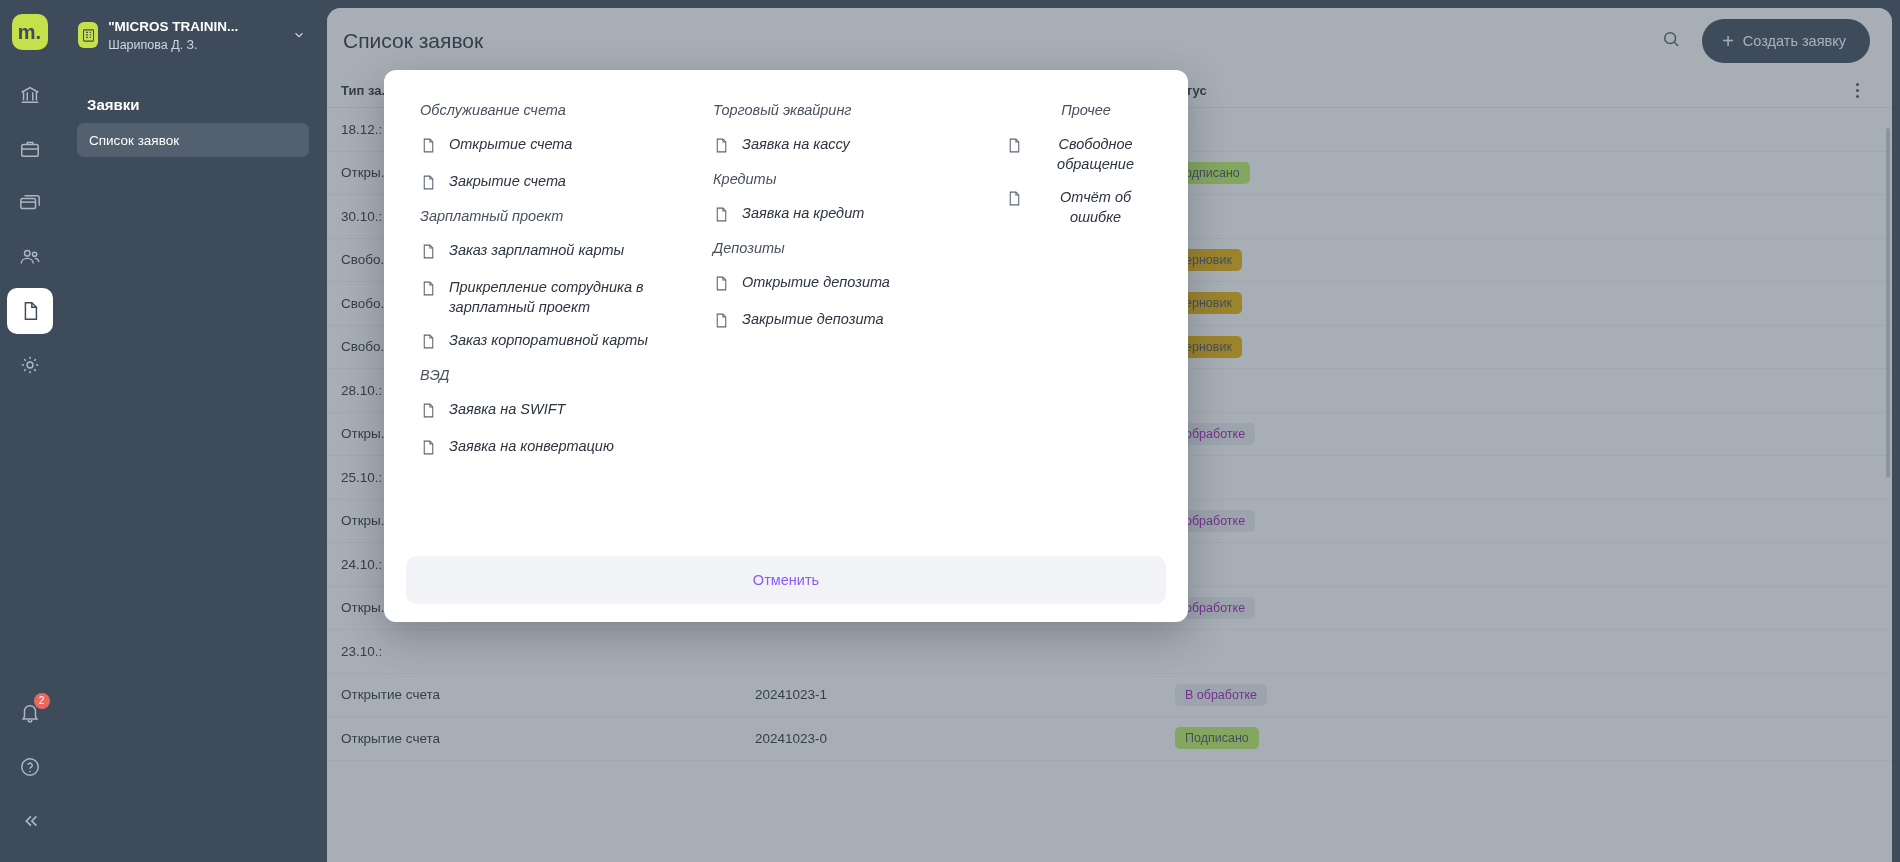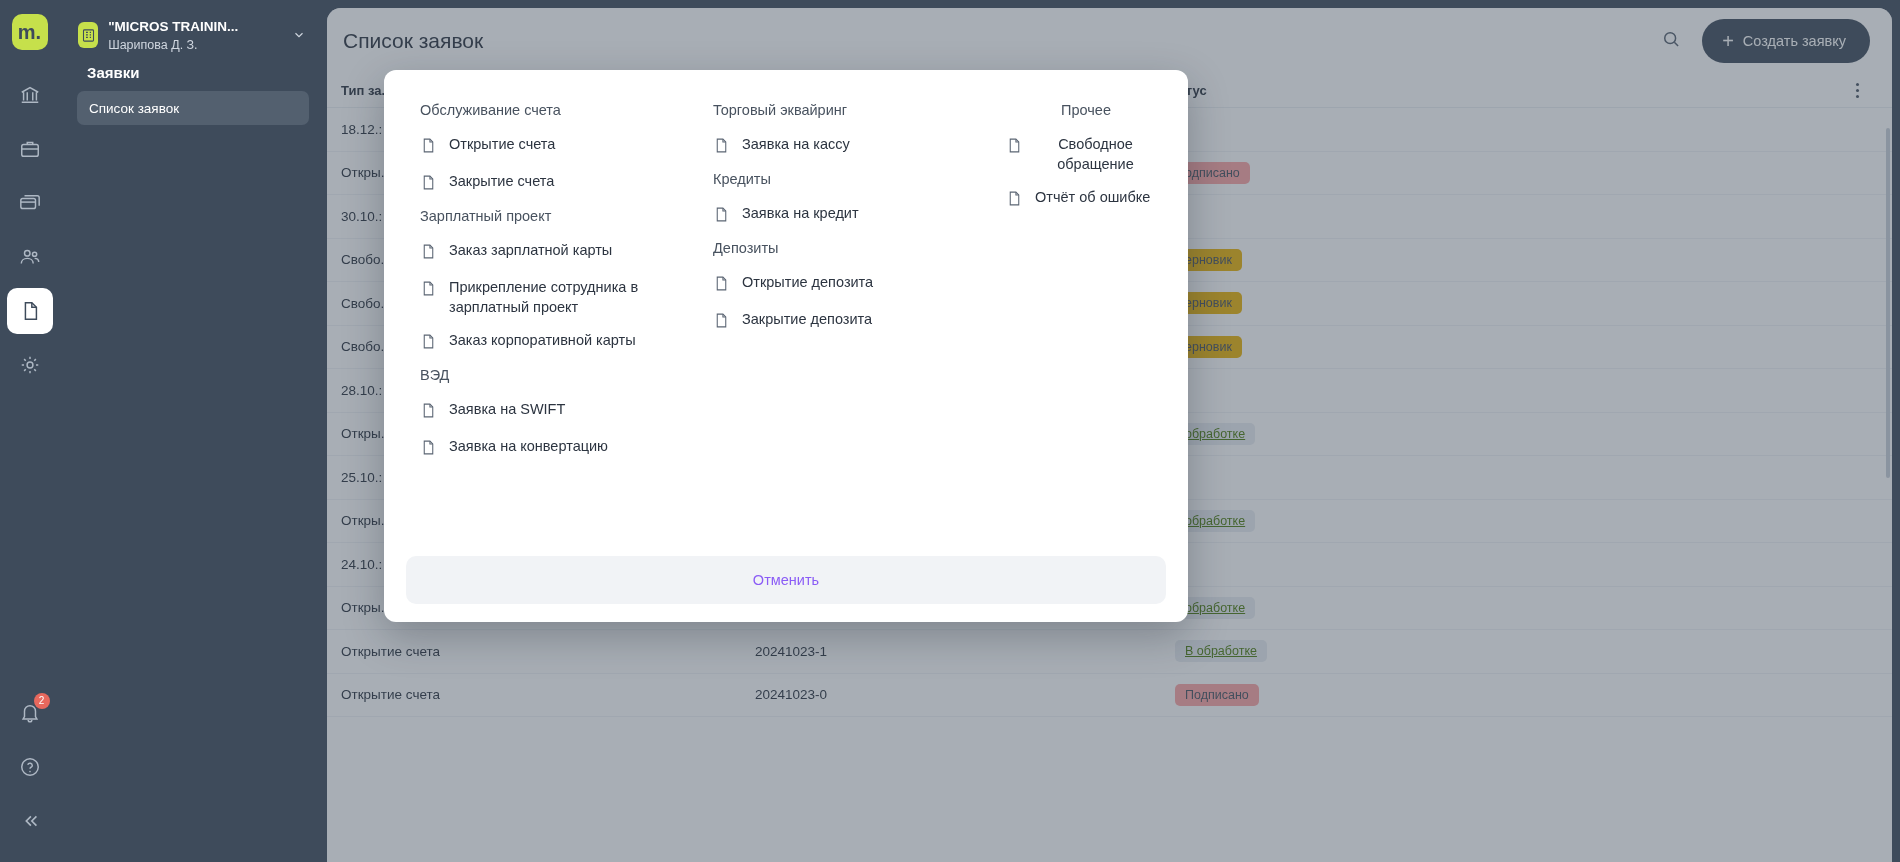--- a/index.html
+++ b/index.html
@@ -74,20 +74,21 @@
     white-space: nowrap; overflow: hidden; text-overflow: ellipsis;
     max-width: 172px;
   }
   .org-sub { color: #cfd6df; font-size: 12.5px; }
   .org-chev { color: #cfd6df; width: 18px; height: 18px; display: flex; align-items: center; justify-content: center; }
   .org-chev svg { width: 14px; height: 14px; }
 
   .side-title {
     color: #ffffff; font-size: 15px; font-weight: bold;
     padding: 6px 10px 10px 10px;
+    margin-top: 32px;
   }
   .side-item {
     height: 34px; border-radius: 7px;
     display: flex; align-items: center;
     padding: 0 12px;
     color: #e6eaef; font-size: 13.5px;
   }
   .side-item.active { background: #53606f; color: #ffffff; }
 
   
@@ -146,22 +147,22 @@
     padding: 0 22px 0 8px;
     font-size: 13.5px; color: #2c3440;
     border-bottom: 1px solid #f1f3f6;
   }
   .row .col-type { padding-left: 6px; }
   .chip {
     display: inline-block;
     padding: 4px 10px; border-radius: 5px;
     font-size: 12.5px; white-space: nowrap;
   }
-  .chip.processing { background: #e9edf2; color: #4d7c0f; text-decoration: underline; }
-  .chip.signed     { background: #fca5a5; color: #47525f; }
+  .chip.processing { background: #e9edf2; color: #a21caf; }
+  .chip.signed     { background: #bef264; color: #47525f; }
   .chip.draft      { background: #eab308; color: #47525f; }
 
   
   .v-scroll {
     position: absolute; right: 2px; top: 120px;
     width: 4px; height: 350px; border-radius: 2px;
     background: #c9d0d9;
   }
 
   
@@ -172,21 +173,21 @@
   .modal {
     position: absolute;
     left: 384px; top: 70px;
     width: 804px; height: 552px;
     background: #ffffff;
     border-radius: 12px;
     box-shadow: 0 14px 40px rgba(20,28,40,.28);
     padding: 26px 22px 18px 22px;
     display: flex; flex-direction: column;
   }
-  .modal-cols { display: flex; flex: 1 1 auto; gap: 8px; }
+  .modal-cols { display: flex; flex: 1 1 auto; gap: 8px; font-style: italic; }
   .mcol { width: 308px; }
   .mcol.narrow { width: 188px; text-align: center; }
   .group-title {
     font-size: 14.5px; color: #48525f;
     margin: 6px 0 10px 14px;
   }
   .mitem {
     display: flex; align-items: flex-start; gap: 12px;
     padding: 7px 10px 7px 14px;
     border-radius: 8px;
@@ -409,20 +410,25 @@
           <div class="col-type">24.10.:</div>
           <div class="col-num"></div>
           <div class="col-stat"></div>
         </div>
         <div class="row">
           <div class="col-type">Откры...</div>
           <div class="col-num"></div>
           <div class="col-stat"><span class="chip processing">обработке</span></div>
         </div>
         <div class="row">
+          <div class="col-type">23.10.:</div>
+          <div class="col-num"></div>
+          <div class="col-stat"></div>
+        </div>
+        <div class="row">
           <div class="col-type">Открытие счета</div>
           <div class="col-num">20241023-1</div>
           <div class="col-stat"><span class="chip processing">В обработке</span></div>
         </div>
         <div class="row">
           <div class="col-type">Открытие счета</div>
           <div class="col-num">20241023-0</div>
           <div class="col-stat"><span class="chip signed">Подписано</span></div>
         </div>
       </div>

